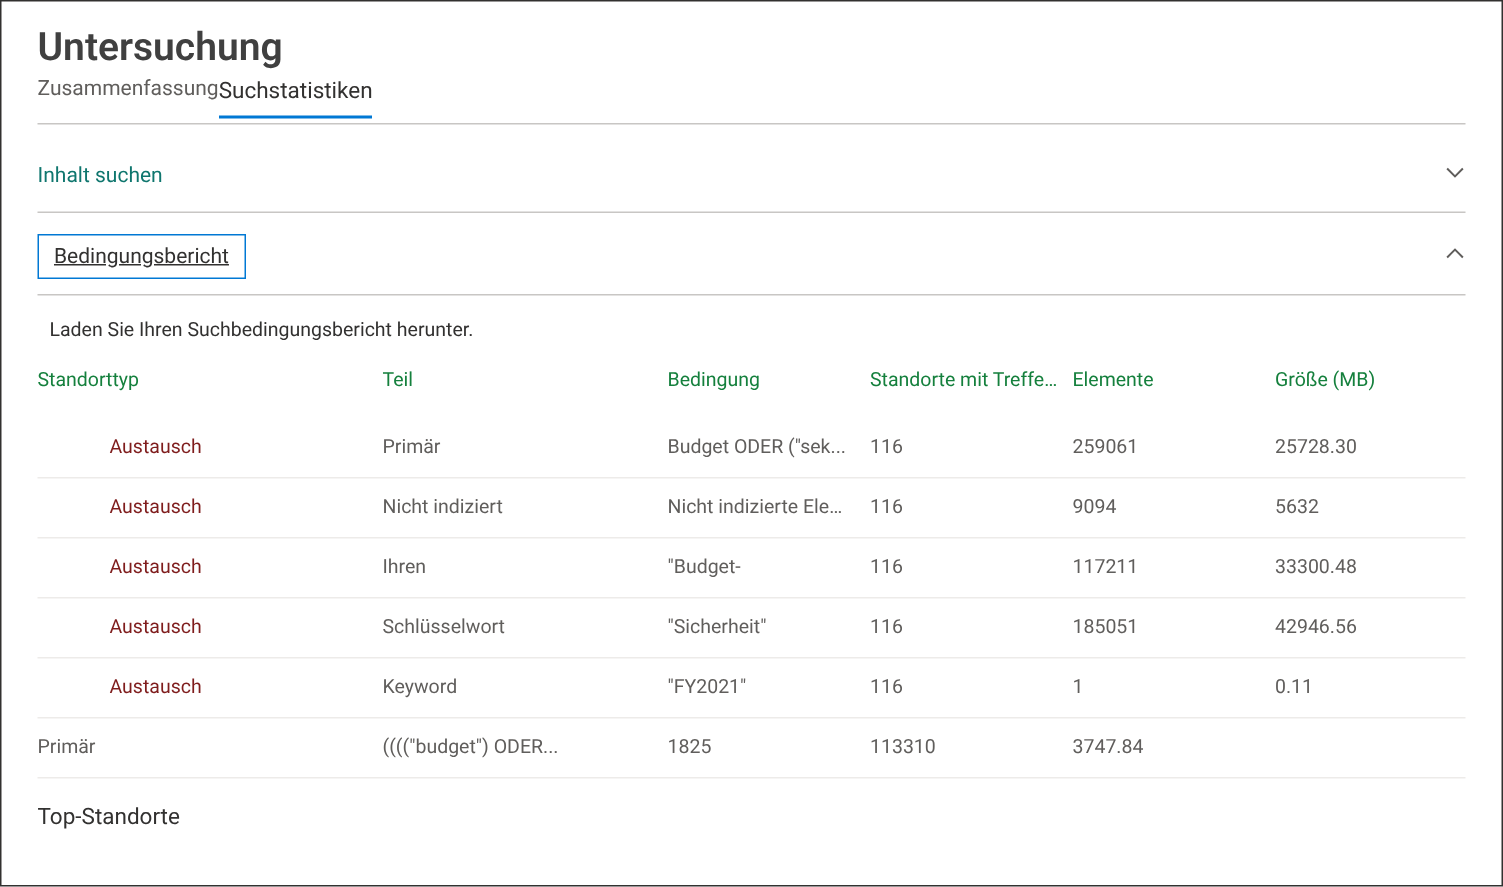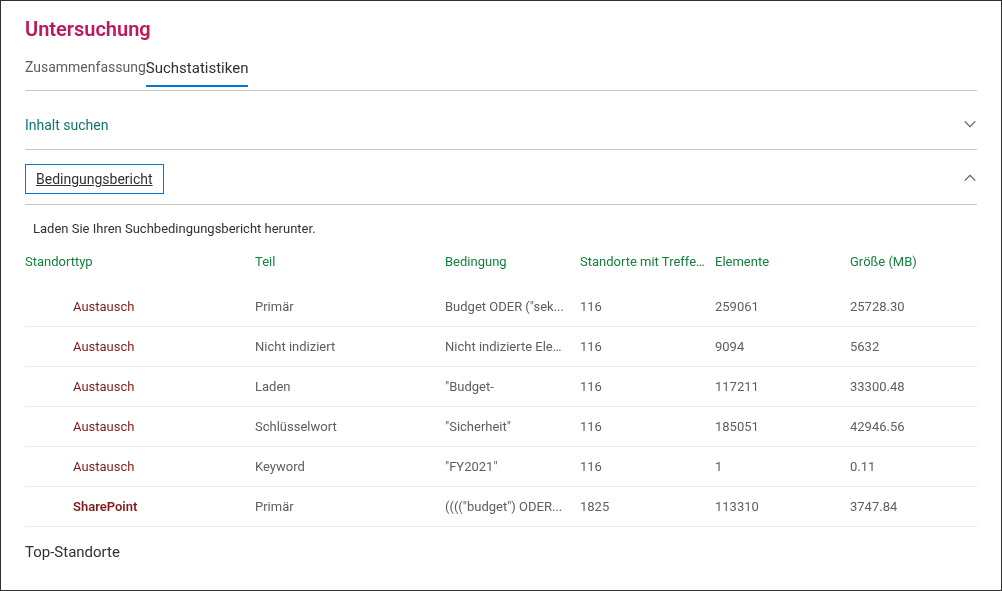--- a/index.html
+++ b/index.html
@@ -8,24 +8,24 @@
     background: #ffffff;
     color: #323130;
     font-size: 14px;
     width: 1002px;
     height: 591px;
     border: 1px solid #323130;
     overflow: hidden;
   }
   .container { padding: 16px 24px 0 24px; }
   .title {
-    font-size: 20px;
+    font-size: 26px;
     font-weight: 600;
-    color: #be185d;
-    margin-bottom: 18px;
+    color: #404040;
+    margin-bottom: 4px;
   }
   .tabs {
     display: flex;
     border-bottom: 1px solid #c8c6c4;
     padding-bottom: 3px;
     margin-bottom: 22px;
   }
   .tab {
     font-size: 14px;
     color: #605e5c;
@@ -158,21 +158,21 @@
           <div class="row">
             <div class="cell c0">Austausch</div>
             <div class="cell c1">Nicht indiziert</div>
             <div class="cell c2">Nicht indizierte Elemente</div>
             <div class="cell c3">116</div>
             <div class="cell c4">9094</div>
             <div class="cell c5">5632</div>
           </div>
           <div class="row">
             <div class="cell c0">Austausch</div>
-            <div class="cell c1">Laden</div>
+            <div class="cell c1">Ihren</div>
             <div class="cell c2">"Budget-</div>
             <div class="cell c3">116</div>
             <div class="cell c4">117211</div>
             <div class="cell c5">33300.48</div>
           </div>
           <div class="row">
             <div class="cell c0">Austausch</div>
             <div class="cell c1">Schlüsselwort</div>
             <div class="cell c2">"Sicherheit"</div>
             <div class="cell c3">116</div>
@@ -181,21 +181,20 @@
           </div>
           <div class="row">
             <div class="cell c0">Austausch</div>
             <div class="cell c1">Keyword</div>
             <div class="cell c2">"FY2021"</div>
             <div class="cell c3">116</div>
             <div class="cell c4">1</div>
             <div class="cell c5">0.11</div>
           </div>
           <div class="row bold">
-            <div class="cell c0">SharePoint</div>
             <div class="cell c1">Primär</div>
             <div class="cell c2">(((("budget") ODER...</div>
             <div class="cell c3">1825</div>
             <div class="cell c4">113310</div>
             <div class="cell c5">3747.84</div>
           </div>
         </div>
     </div>
 
     <div class="footer-section">Top-Standorte</div>

